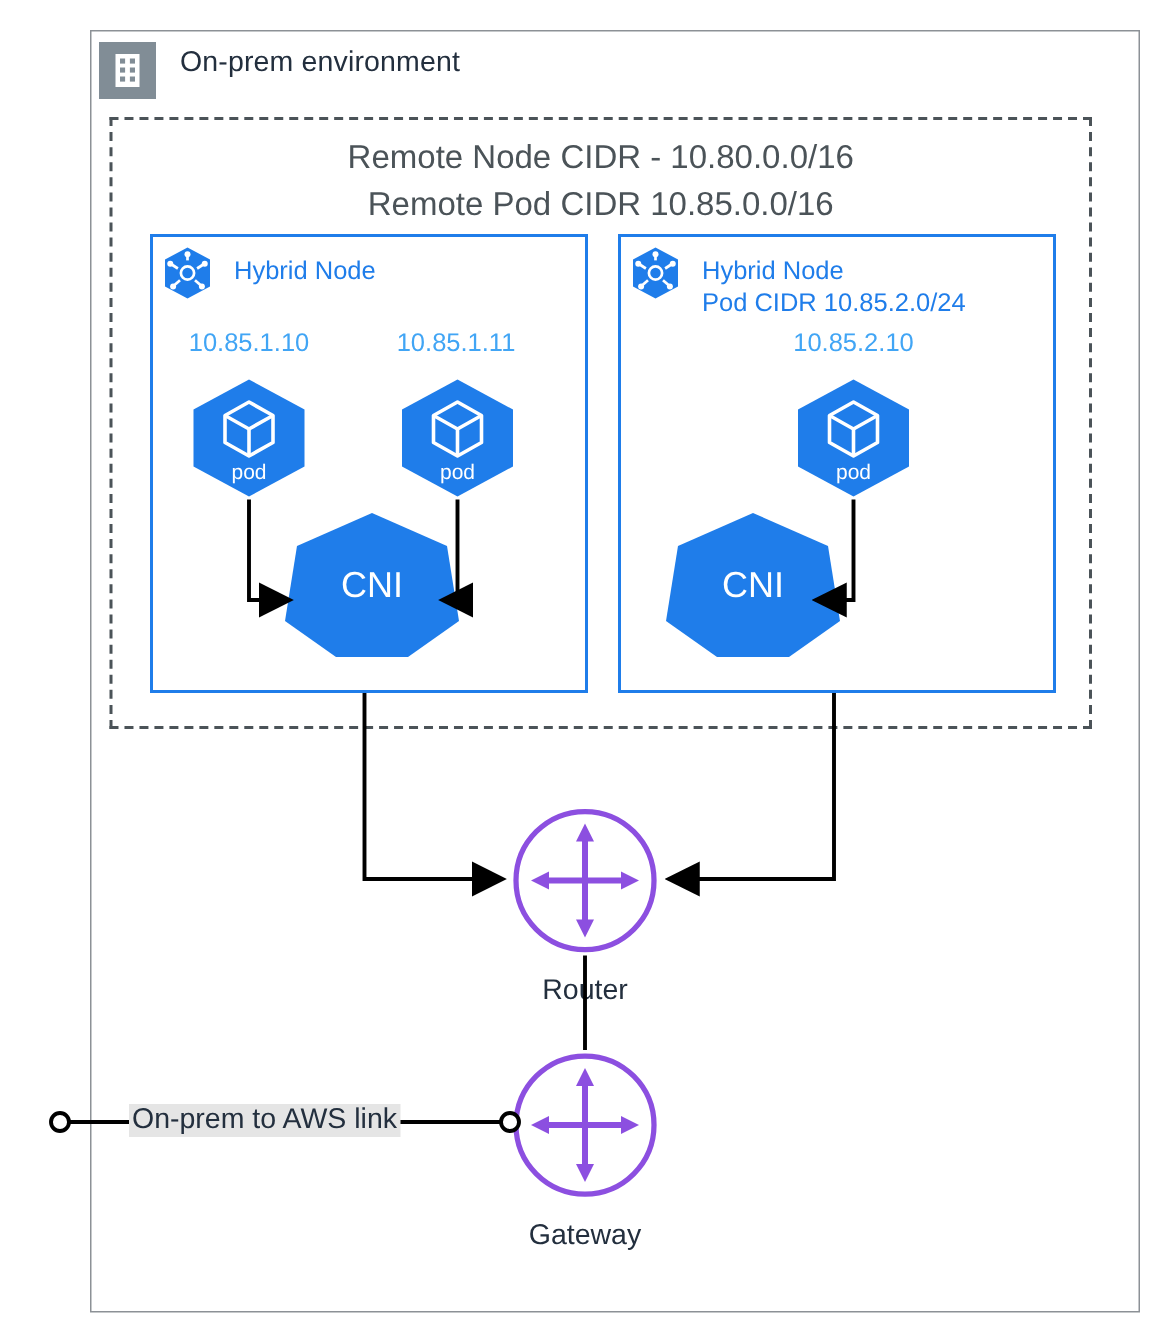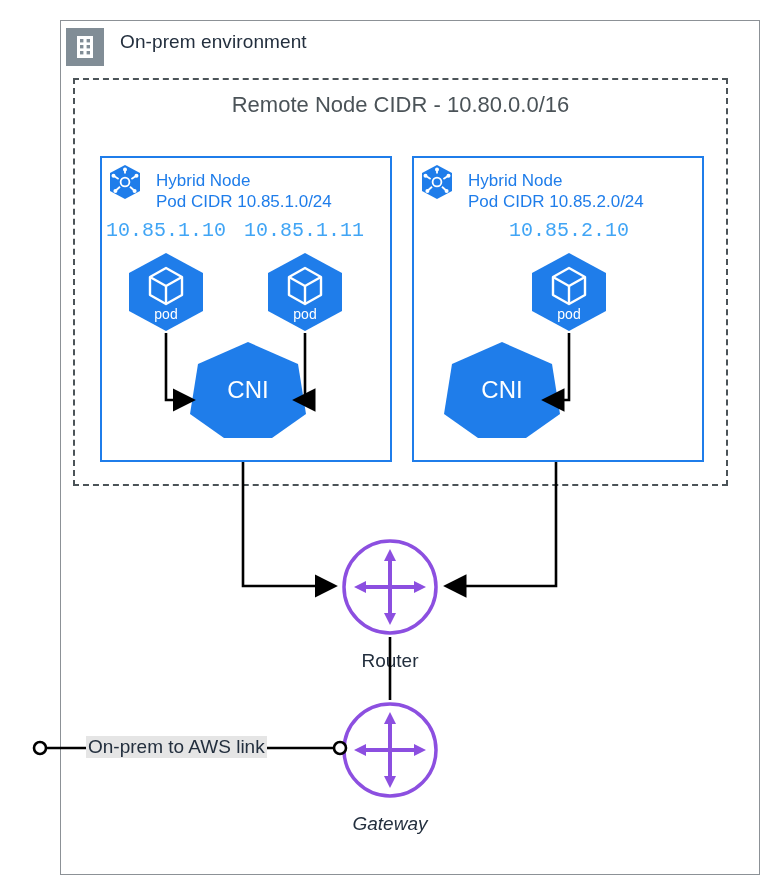--- a/index.html
+++ b/index.html
@@ -90,25 +90,24 @@
     position: absolute;
     font-size: 17px;
     color: #1f7dea;
     line-height: 21px;
   }
   .node-label.n1 { left: 156px; top: 170px; }
   .node-label.n2 { left: 468px; top: 170px; }
 
   .pod-ip {
     position: absolute;
-    font-size: 20px;
+    font-size: 17px;
     color: #41a5f5;
     text-align: center;
     width: 120px;
-    font-family: Liberation Mono, monospace;
   }
   .pod-ip.p1 { left: 106px; top: 219px; }
   .pod-ip.p2 { left: 244px; top: 219px; }
   .pod-ip.p3 { left: 509px; top: 219px; }
 
   
   .pod {
     position: absolute;
     width: 82px;
     height: 82px;
@@ -133,21 +132,21 @@
   .router-shape.gateway { left: 340px; top: 700px; }
 
   .device-label {
     position: absolute;
     font-size: 19px;
     color: #232f3e;
     text-align: center;
     width: 200px;
   }
   .device-label.router  { left: 290px; top: 650px; }
-  .device-label.gateway { left: 290px; top: 813px; font-style: italic; }
+  .device-label.gateway { left: 290px; top: 813px; }
 
   .link-label {
     position: absolute;
     left: 86px;
     top: 736px;
     font-size: 19px;
     color: #232f3e;
     background: #e5e5e5;
     padding: 0 2px;
   }
@@ -176,20 +175,21 @@
       <rect x="13.6" y="11" width="3.4" height="3.4" fill="#818d96"></rect>
       <rect x="7" y="17" width="3.4" height="3.4" fill="#818d96"></rect>
       <rect x="13.6" y="17" width="3.4" height="3.4" fill="#818d96"></rect>
     </svg>
   </div>
 
   <div class="onprem-title">On-prem environment</div>
 
   <div class="dashed-region"></div>
   <div class="cidr-line l1">Remote Node CIDR - 10.80.0.0/16</div>
+  <div class="cidr-line l2">Remote Pod CIDR 10.85.0.0/16</div>
 
   <div class="node-box n1"></div>
   <div class="node-box n2"></div>
 
   <div class="node-icon n1">
     <svg width="42" height="42" viewBox="0 0 42 42" aria-hidden="true">
       <path d="M21 3 L36 11 L36 29 L21 37 L6 29 L6 11 Z" fill="#1f7dea"></path>
       <g fill="none" stroke="#ffffff" stroke-width="1.8">
         <circle cx="21" cy="20" r="4.4"></circle>
         <path d="M21 7.5 L21 11.6"></path>
@@ -219,21 +219,20 @@
       <circle cx="21" cy="7.5" r="2" fill="#ffffff"></circle>
       <circle cx="32.5" cy="13.8" r="2" fill="#ffffff"></circle>
       <circle cx="30.6" cy="29" r="2" fill="#ffffff"></circle>
       <circle cx="11.4" cy="29" r="2" fill="#ffffff"></circle>
       <circle cx="9.5" cy="13.8" r="2" fill="#ffffff"></circle>
     </svg>
   </div>
 
   <div class="node-label n1">
     <div>Hybrid Node</div>
-    <div>Pod CIDR 10.85.1.0/24</div>
   </div>
   <div class="node-label n2">
     <div>Hybrid Node</div>
     <div>Pod CIDR 10.85.2.0/24</div>
   </div>
 
   <div class="pod-ip p1">10.85.1.10</div>
   <div class="pod-ip p2">10.85.1.11</div>
   <div class="pod-ip p3">10.85.2.10</div>
 

